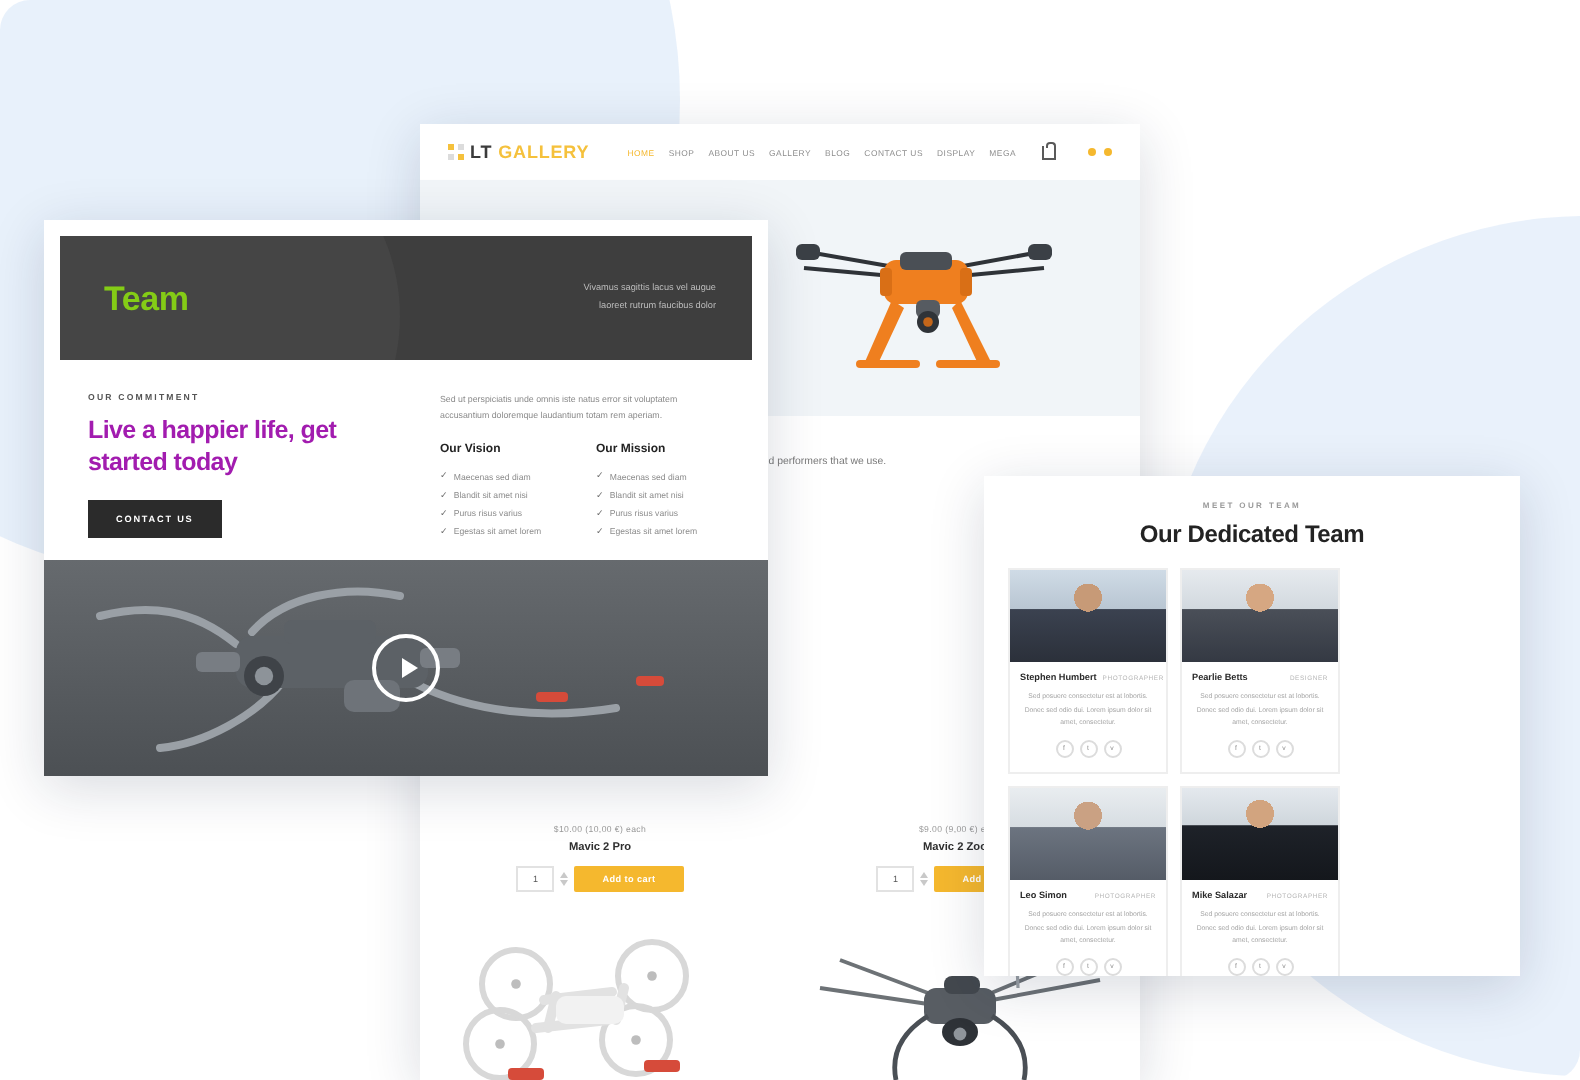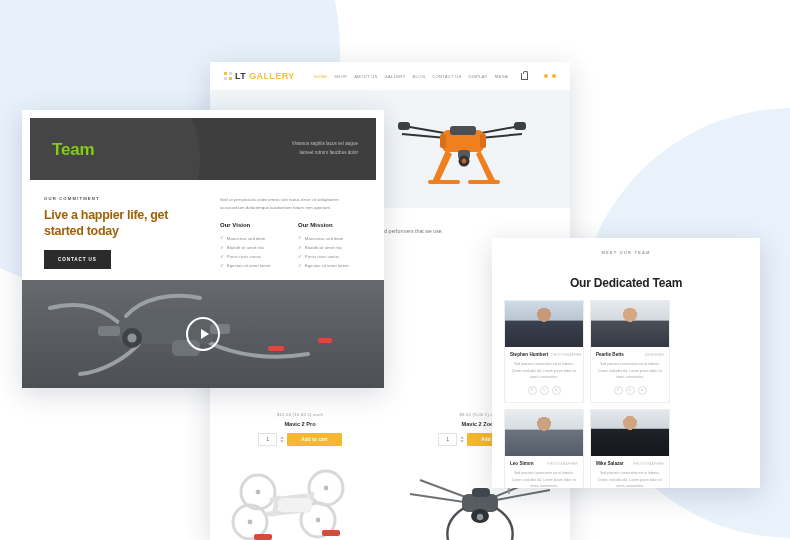--- a/index.html
+++ b/index.html
@@ -2,21 +2,21 @@
 <html><head>
 <meta charset="utf-8">
 <style>
   html,body{margin:0;padding:0;}
   body{
     width:790px;height:540px;overflow:hidden;position:relative;
     background:#ffffff;
     font-family:"Liberation Sans", sans-serif;
     -webkit-font-smoothing:antialiased;
   }
-  .stage{position:absolute;inset:0;overflow:hidden;}
+  .stage{position:absolute;inset:0;overflow:hidden;border-radius:15px;}
 
   
   .blob{position:absolute;border-radius:50%;background:#e4eefa;}
   .blob-left{left:-140px;top:-190px;width:480px;height:480px;opacity:.85;}
   .blob-right{left:578px;top:108px;width:430px;height:430px;opacity:.8;}
 
   
   .card{position:absolute;background:#fff;box-shadow:0 6px 26px rgba(20,30,60,.16);overflow:hidden;}
 
   
@@ -65,39 +65,39 @@
   
   .card-left{left:22px;top:110px;width:362px;height:278px;}
   .team-hero{position:relative;height:62px;background:#3e3e3e;margin:8px 8px 0 8px;overflow:hidden;}
   .team-hero:before{content:"";position:absolute;left:-30px;top:-60px;width:200px;height:200px;border-radius:50%;background:#454545;}
   .team-hero h1{position:relative;margin:0;padding:22px 0 0 22px;font-size:17px;color:#84cc16;font-weight:bold;letter-spacing:-.2px;}
   .team-hero .crumb{position:absolute;right:18px;top:22px;text-align:right;font-size:4.6px;line-height:1.9;color:#bdbdbd;}
 
   .lt-body{padding:16px 22px 0 22px;display:flex;gap:16px;}
   .lt-col-a{width:160px;}
   .lt-eyebrow{font-size:4.3px;letter-spacing:1.1px;font-weight:bold;color:#555;text-transform:uppercase;}
-  .lt-h2{font-size:12.5px;line-height:1.28;font-weight:bold;color:#a16207;margin-top:6px;letter-spacing:-.3px;}
+  .lt-h2{font-size:12.5px;line-height:1.28;font-weight:bold;color:#a21caf;margin-top:6px;letter-spacing:-.3px;}
   .btn-dark{margin-top:11px;display:inline-block;background:#2b2b2b;color:#fff;font-size:4.6px;font-weight:bold;letter-spacing:.9px;padding:7px 14px;text-transform:uppercase;}
   .lt-col-b{flex:1;}
   .lt-para{font-size:4.4px;line-height:1.85;color:#8a8a8a;}
   .lt-two{display:flex;gap:14px;margin-top:10px;}
   .lt-two>div{flex:1;}
   .lt-h3{font-size:6px;font-weight:bold;color:#232323;margin-bottom:6px;}
   .lt-li{display:flex;align-items:center;gap:3px;font-size:4.3px;color:#8c8c8c;line-height:2.1;}
   .tick{color:#6f6f6f;font-size:4.6px;line-height:1;}
 
   .video-strip{position:absolute;left:0;right:0;bottom:0;height:108px;background:linear-gradient(180deg,#666a6e 0%,#4c5054 100%);overflow:hidden;}
   .play-btn{position:absolute;left:50%;top:50%;transform:translate(-50%,-50%);width:30px;height:30px;border-radius:50%;border:2px solid #fff;display:flex;align-items:center;justify-content:center;}
   .play-btn:after{content:"";width:0;height:0;border-left:8px solid #fff;border-top:5px solid transparent;border-bottom:5px solid transparent;margin-left:3px;}
 
   
   .card-right{left:492px;top:238px;width:268px;height:250px;}
   .rt-head{text-align:center;padding:12px 0 10px 0;}
   .rt-eyebrow{font-size:4px;letter-spacing:1.2px;color:#9a9a9a;font-weight:bold;text-transform:uppercase;}
-  .rt-title{font-size:12px;font-weight:bold;color:#232323;margin-top:21px;letter-spacing:-.2px;}
+  .rt-title{font-size:12px;font-weight:bold;color:#232323;margin-top:5px;letter-spacing:-.2px;}
   .rt-grid{display:flex;flex-wrap:wrap;padding:0 12px;gap:6px;}
   .member{width:78px;border:1px solid #eeeeee;background:#fff;}
   .m-photo{height:46px;position:relative;overflow:hidden;}
   .m-info{padding:5px 5px 7px 5px;text-align:center;}
   .m-top{display:flex;align-items:baseline;justify-content:space-between;gap:3px;}
   .m-name{font-size:4.6px;font-weight:bold;color:#2a2a2a;white-space:nowrap;}
   .m-role{font-size:3.2px;color:#b6b6b6;letter-spacing:.3px;text-transform:uppercase;white-space:nowrap;}
   .m-bio{font-size:3.4px;line-height:1.95;color:#a5a5a5;margin-top:4px;}
   .m-social{display:flex;justify-content:center;gap:3px;margin-top:5px;}
   .m-social i{width:7px;height:7px;border-radius:50%;border:1px solid #dcdcdc;display:flex;align-items:center;justify-content:center;font-size:3.4px;font-style:normal;color:#8d8d8d;}

